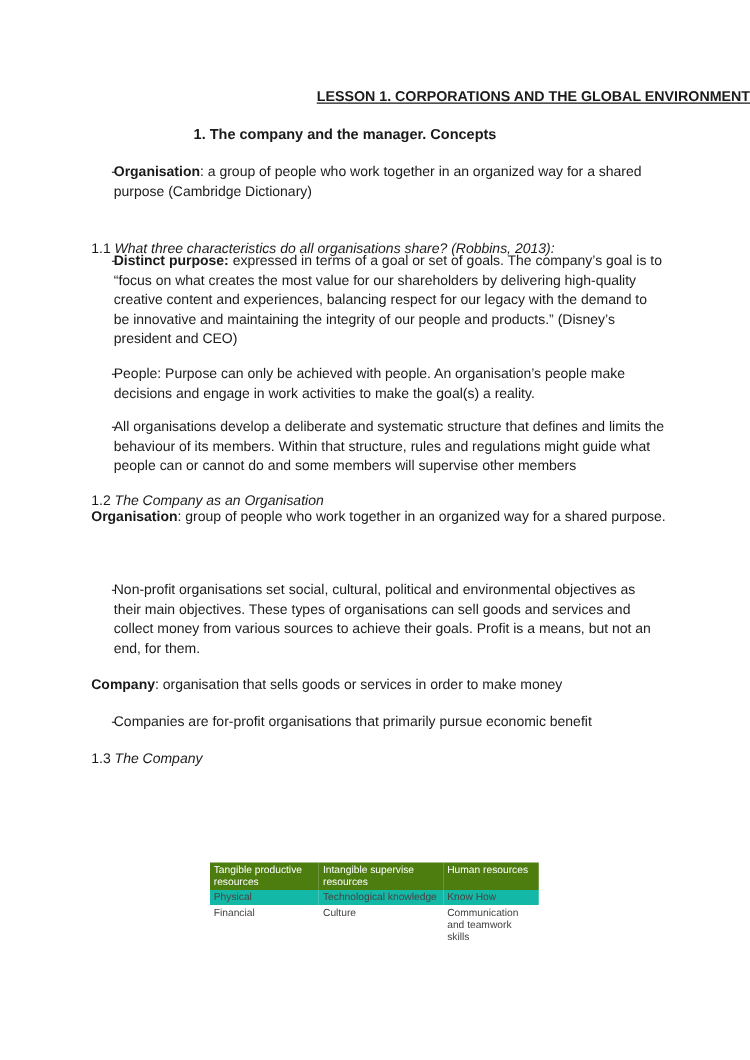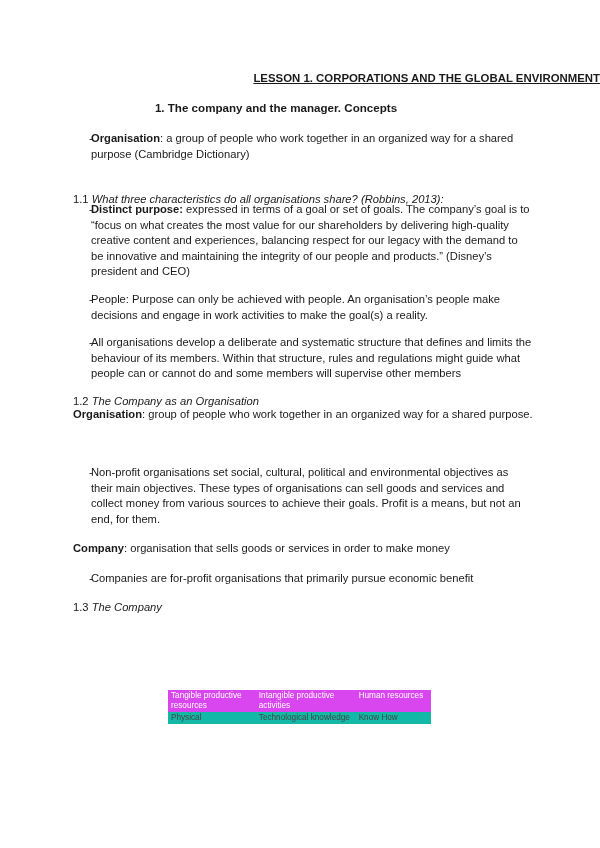--- a/index.html
+++ b/index.html
@@ -12,21 +12,21 @@
       font-weight: bold; font-size: 11.6px; }
     .blk { position: absolute; left: 73px; width: 460px; line-height: 15.5px; }
     .bullet { position: absolute; left: 89px; width: 444px; line-height: 15.5px; }
     .bullet .dash { position: absolute; left: 0; top: 0; }
     .bullet .txt { display: block; margin-left: 2px; }
     b { font-weight: bold; }
 
     .tbl { position: absolute; left: 168px; top: 690px; width: 263px; border-collapse: collapse;
       font-size: 8.2px; color: #444; }
     .tbl td, .tbl th { padding: 1px 3px; vertical-align: top; text-align: left; line-height: 9.6px; }
-    .tbl th { background: #d946ef; color: #ffffff; font-weight: normal; height: 20px; }
+    .tbl th { background: #4d7c0f; color: #ffffff; font-weight: normal; height: 20px; }
     .tbl tr.band td { background: #14b8a6; }
     .tbl td { border-bottom: 1px solid #ffffff; }
     .c1 { width: 84px; } .c2 { width: 96px; } .c3 { width: 71px; }
   </style>
 </head>
 <body>
 
 <div class="page">
 
   <div class="title">LESSON 1. CORPORATIONS AND THE GLOBAL ENVIRONMENT</div>
@@ -80,24 +80,29 @@
 
   <div class="blk" style="top:600px;">
     <span>1.3 </span><i>The Company</i>
   </div>
 
 
   <table class="tbl">
     <tbody>
         <tr>
       <th class="c1">Tangible productive resources</th>
-      <th class="c2">Intangible productive activities</th>
+      <th class="c2">Intangible supervise resources</th>
       <th class="c3">Human resources</th>
     </tr>
     <tr class="band">
       <td>Physical</td>
       <td>Technological knowledge</td>
       <td>Know How</td>
     </tr>
+    <tr>
+      <td>Financial</td>
+      <td>Culture</td>
+      <td>Communication and teamwork skills</td>
+    </tr>
   </tbody>
     </table>
 
 </div>
 
 </body></html>

